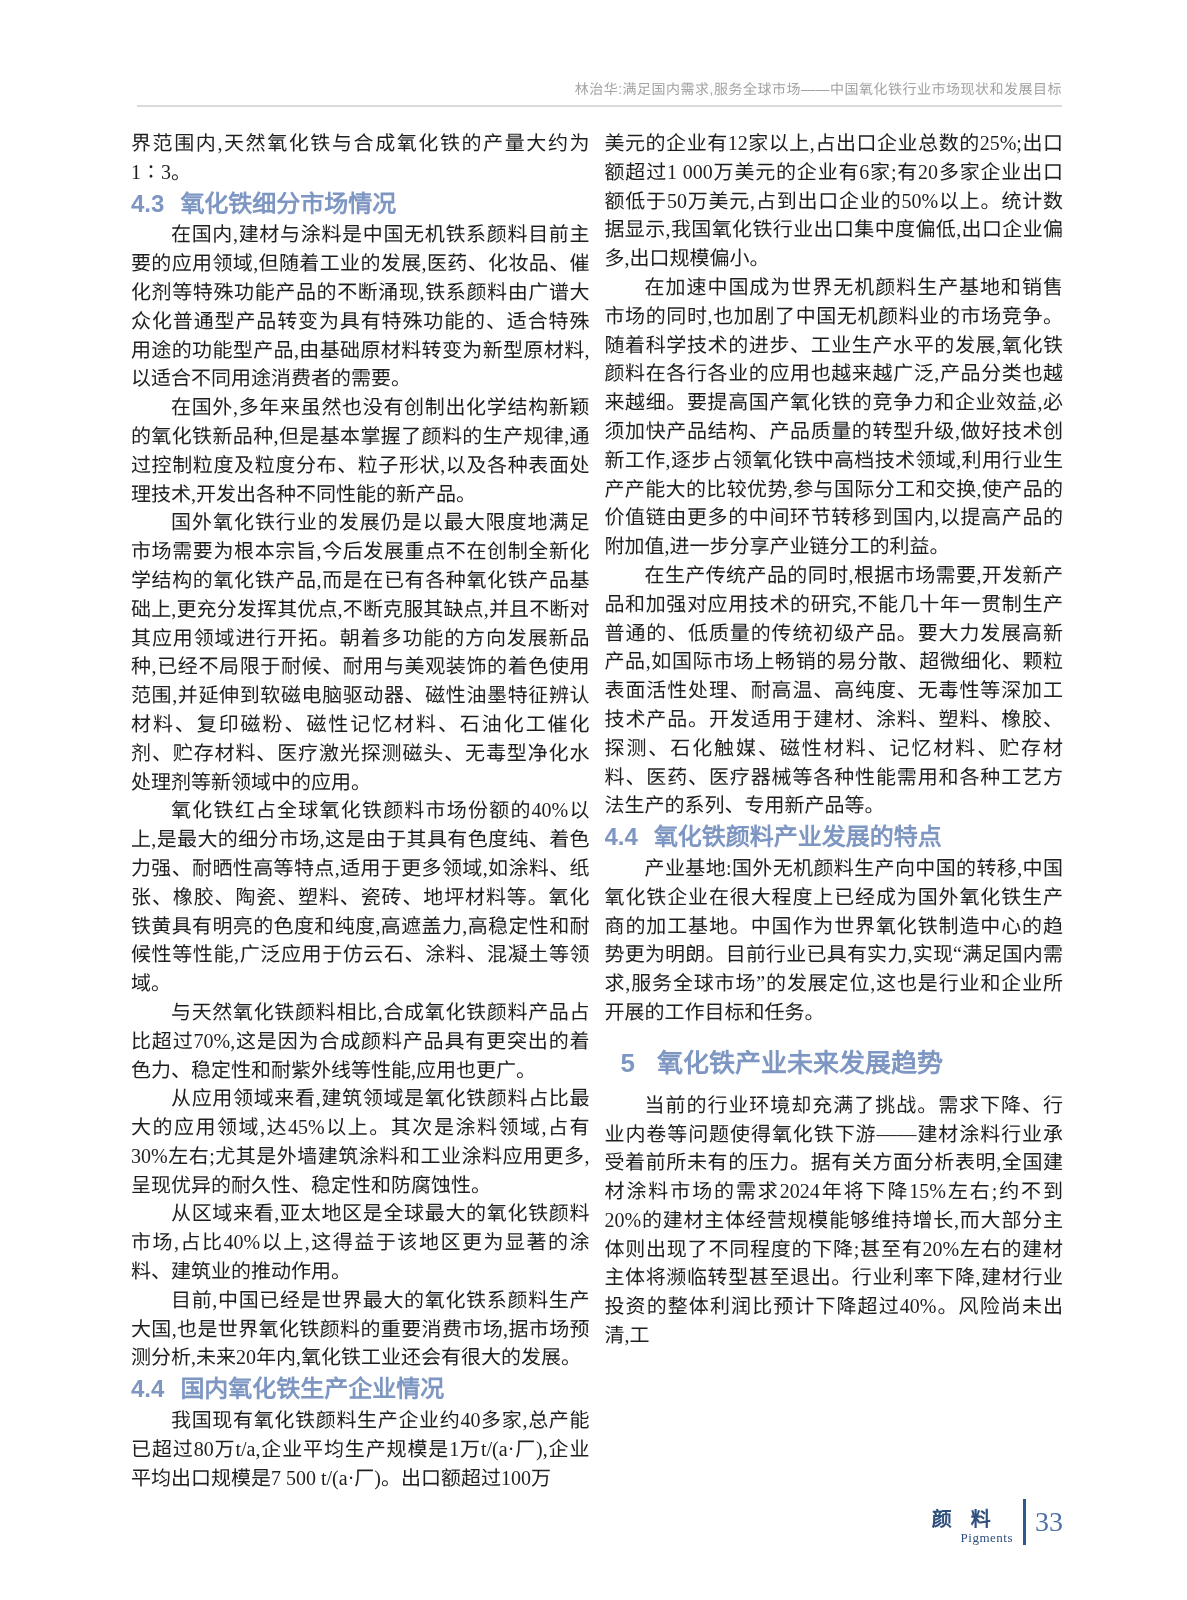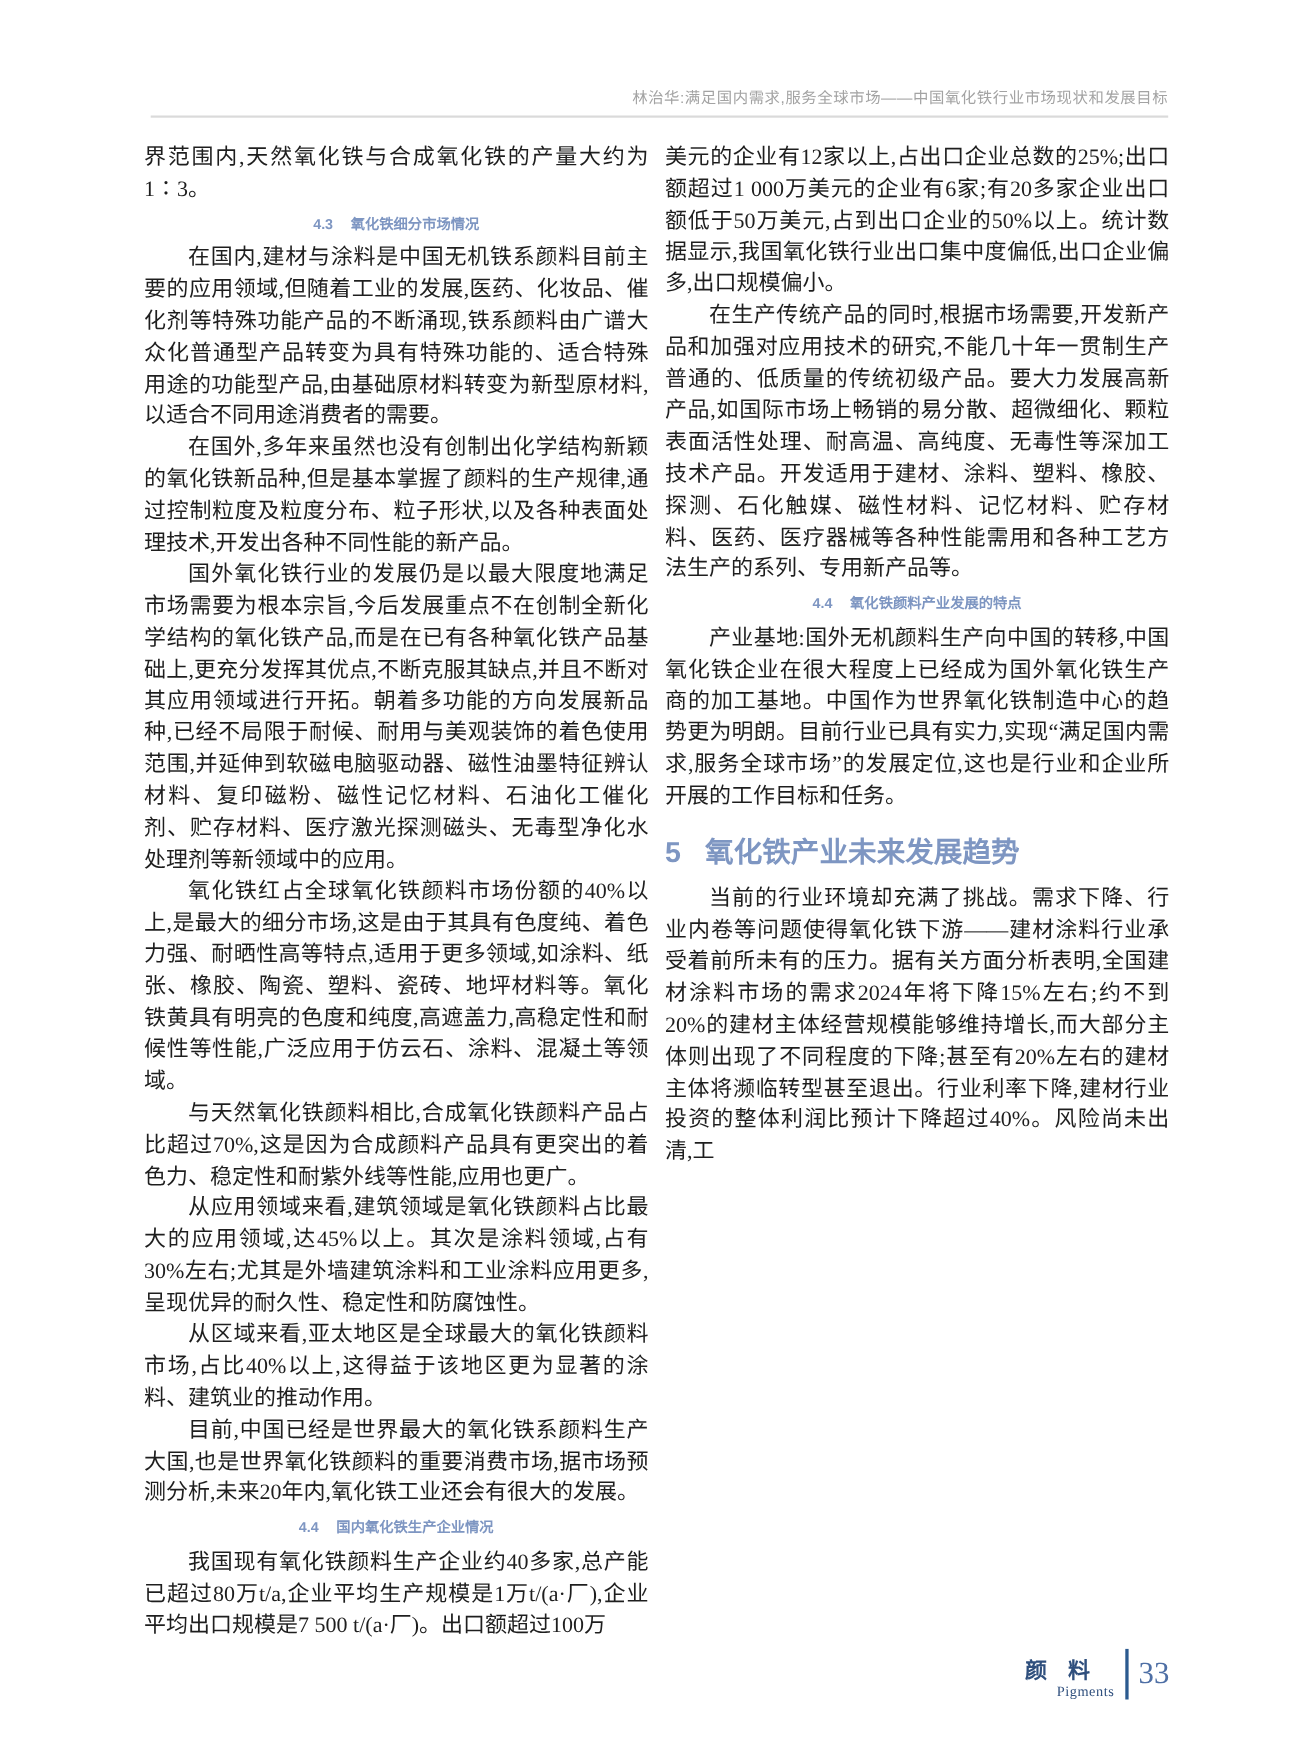--- a/index.html
+++ b/index.html
@@ -24,29 +24,28 @@
   }
   .column { flex:1; min-width:0; overflow:hidden; }
   .body-para {
     margin:0; font-size:20px; line-height:28.8px;
     text-align:justify; text-indent:2em;
   }
   .body-para.cont { text-indent:0; }
   .sec-h2 {
     font-family:"Liberation Sans","DejaVu Sans",sans-serif;
     font-weight:bold; color:var(--accent,#7e96c2);
-    font-size:13px; line-height:28.8px; margin:3px 0 2px;
+    font-size:24px; line-height:28.8px; margin:3px 0 2px;
     white-space:nowrap;
-    text-align:center;
   }
   .sec-h2 .sec-num { margin-right:16px; }
   .sec-h1 {
     font-family:"Liberation Sans","DejaVu Sans",sans-serif;
     font-weight:bold; color:var(--accent,#7e96c2);
-    font-size:26px; line-height:34px; margin:19px 0 11px;
+    font-size:26px; line-height:34px; margin:19px 16px 11px;
     white-space:nowrap;
   }
   .sec-h1 .sec-num { margin-right:22px; }
   .footer {
     position:absolute; right:124px; bottom:55px;
     display:flex; align-items:flex-end;
   }
   .journal-block { text-align:center; margin-right:10px; }
   .journal-cn {
     font-size:20px; font-weight:bold; color:var(--navy,#2f4f7d);
@@ -83,20 +82,21 @@
         <p class="body-para">氧化铁红占全球氧化铁颜料市场份额的40%以上,是最大的细分市场,这是由于其具有色度纯、着色力强、耐晒性高等特点,适用于更多领域,如涂料、纸张、橡胶、陶瓷、塑料、瓷砖、地坪材料等。氧化铁黄具有明亮的色度和纯度,高遮盖力,高稳定性和耐候性等性能,广泛应用于仿云石、涂料、混凝土等领域。</p>
         <p class="body-para">与天然氧化铁颜料相比,合成氧化铁颜料产品占比超过70%,这是因为合成颜料产品具有更突出的着色力、稳定性和耐紫外线等性能,应用也更广。</p>
         <p class="body-para">从应用领域来看,建筑领域是氧化铁颜料占比最大的应用领域,达45%以上。其次是涂料领域,占有30%左右;尤其是外墙建筑涂料和工业涂料应用更多,呈现优异的耐久性、稳定性和防腐蚀性。</p>
         <p class="body-para">从区域来看,亚太地区是全球最大的氧化铁颜料市场,占比40%以上,这得益于该地区更为显著的涂料、建筑业的推动作用。</p>
         <p class="body-para">目前,中国已经是世界最大的氧化铁系颜料生产大国,也是世界氧化铁颜料的重要消费市场,据市场预测分析,未来20年内,氧化铁工业还会有很大的发展。</p>
         <div class="sec-h2"><span class="sec-num">4.4</span><span class="sec-title">国内氧化铁生产企业情况</span></div>
         <p class="body-para">我国现有氧化铁颜料生产企业约40多家,总产能已超过80万t/a,企业平均生产规模是1万t/(a·厂),企业平均出口规模是7 500 t/(a·厂)。出口额超过100万</p>
       </div>
     <div class="column" id="col-right">
         <p class="body-para cont">美元的企业有12家以上,占出口企业总数的25%;出口额超过1 000万美元的企业有6家;有20多家企业出口额低于50万美元,占到出口企业的50%以上。统计数据显示,我国氧化铁行业出口集中度偏低,出口企业偏多,出口规模偏小。</p>
+        <p class="body-para">在加速中国成为世界无机颜料生产基地和销售市场的同时,也加剧了中国无机颜料业的市场竞争。随着科学技术的进步、工业生产水平的发展,氧化铁颜料在各行各业的应用也越来越广泛,产品分类也越来越细。要提高国产氧化铁的竞争力和企业效益,必须加快产品结构、产品质量的转型升级,做好技术创新工作,逐步占领氧化铁中高档技术领域,利用行业生产产能大的比较优势,参与国际分工和交换,使产品的价值链由更多的中间环节转移到国内,以提高产品的附加值,进一步分享产业链分工的利益。</p>
         <p class="body-para">在生产传统产品的同时,根据市场需要,开发新产品和加强对应用技术的研究,不能几十年一贯制生产普通的、低质量的传统初级产品。要大力发展高新产品,如国际市场上畅销的易分散、超微细化、颗粒表面活性处理、耐高温、高纯度、无毒性等深加工技术产品。开发适用于建材、涂料、塑料、橡胶、探测、石化触媒、磁性材料、记忆材料、贮存材料、医药、医疗器械等各种性能需用和各种工艺方法生产的系列、专用新产品等。</p>
         <div class="sec-h2"><span class="sec-num">4.4</span><span class="sec-title">氧化铁颜料产业发展的特点</span></div>
         <p class="body-para">产业基地:国外无机颜料生产向中国的转移,中国氧化铁企业在很大程度上已经成为国外氧化铁生产商的加工基地。中国作为世界氧化铁制造中心的趋势更为明朗。目前行业已具有实力,实现“满足国内需求,服务全球市场”的发展定位,这也是行业和企业所开展的工作目标和任务。</p>
         <div class="sec-h1"><span class="sec-num">5</span><span class="sec-title">氧化铁产业未来发展趋势</span></div>
         <p class="body-para">当前的行业环境却充满了挑战。需求下降、行业内卷等问题使得氧化铁下游——建材涂料行业承受着前所未有的压力。据有关方面分析表明,全国建材涂料市场的需求2024年将下降15%左右;约不到20%的建材主体经营规模能够维持增长,而大部分主体则出现了不同程度的下降;甚至有20%左右的建材主体将濒临转型甚至退出。行业利率下降,建材行业投资的整体利润比预计下降超过40%。风险尚未出清,工</p>
       </div>
   </div>
 
   <div class="footer">
     <div class="journal-block">

